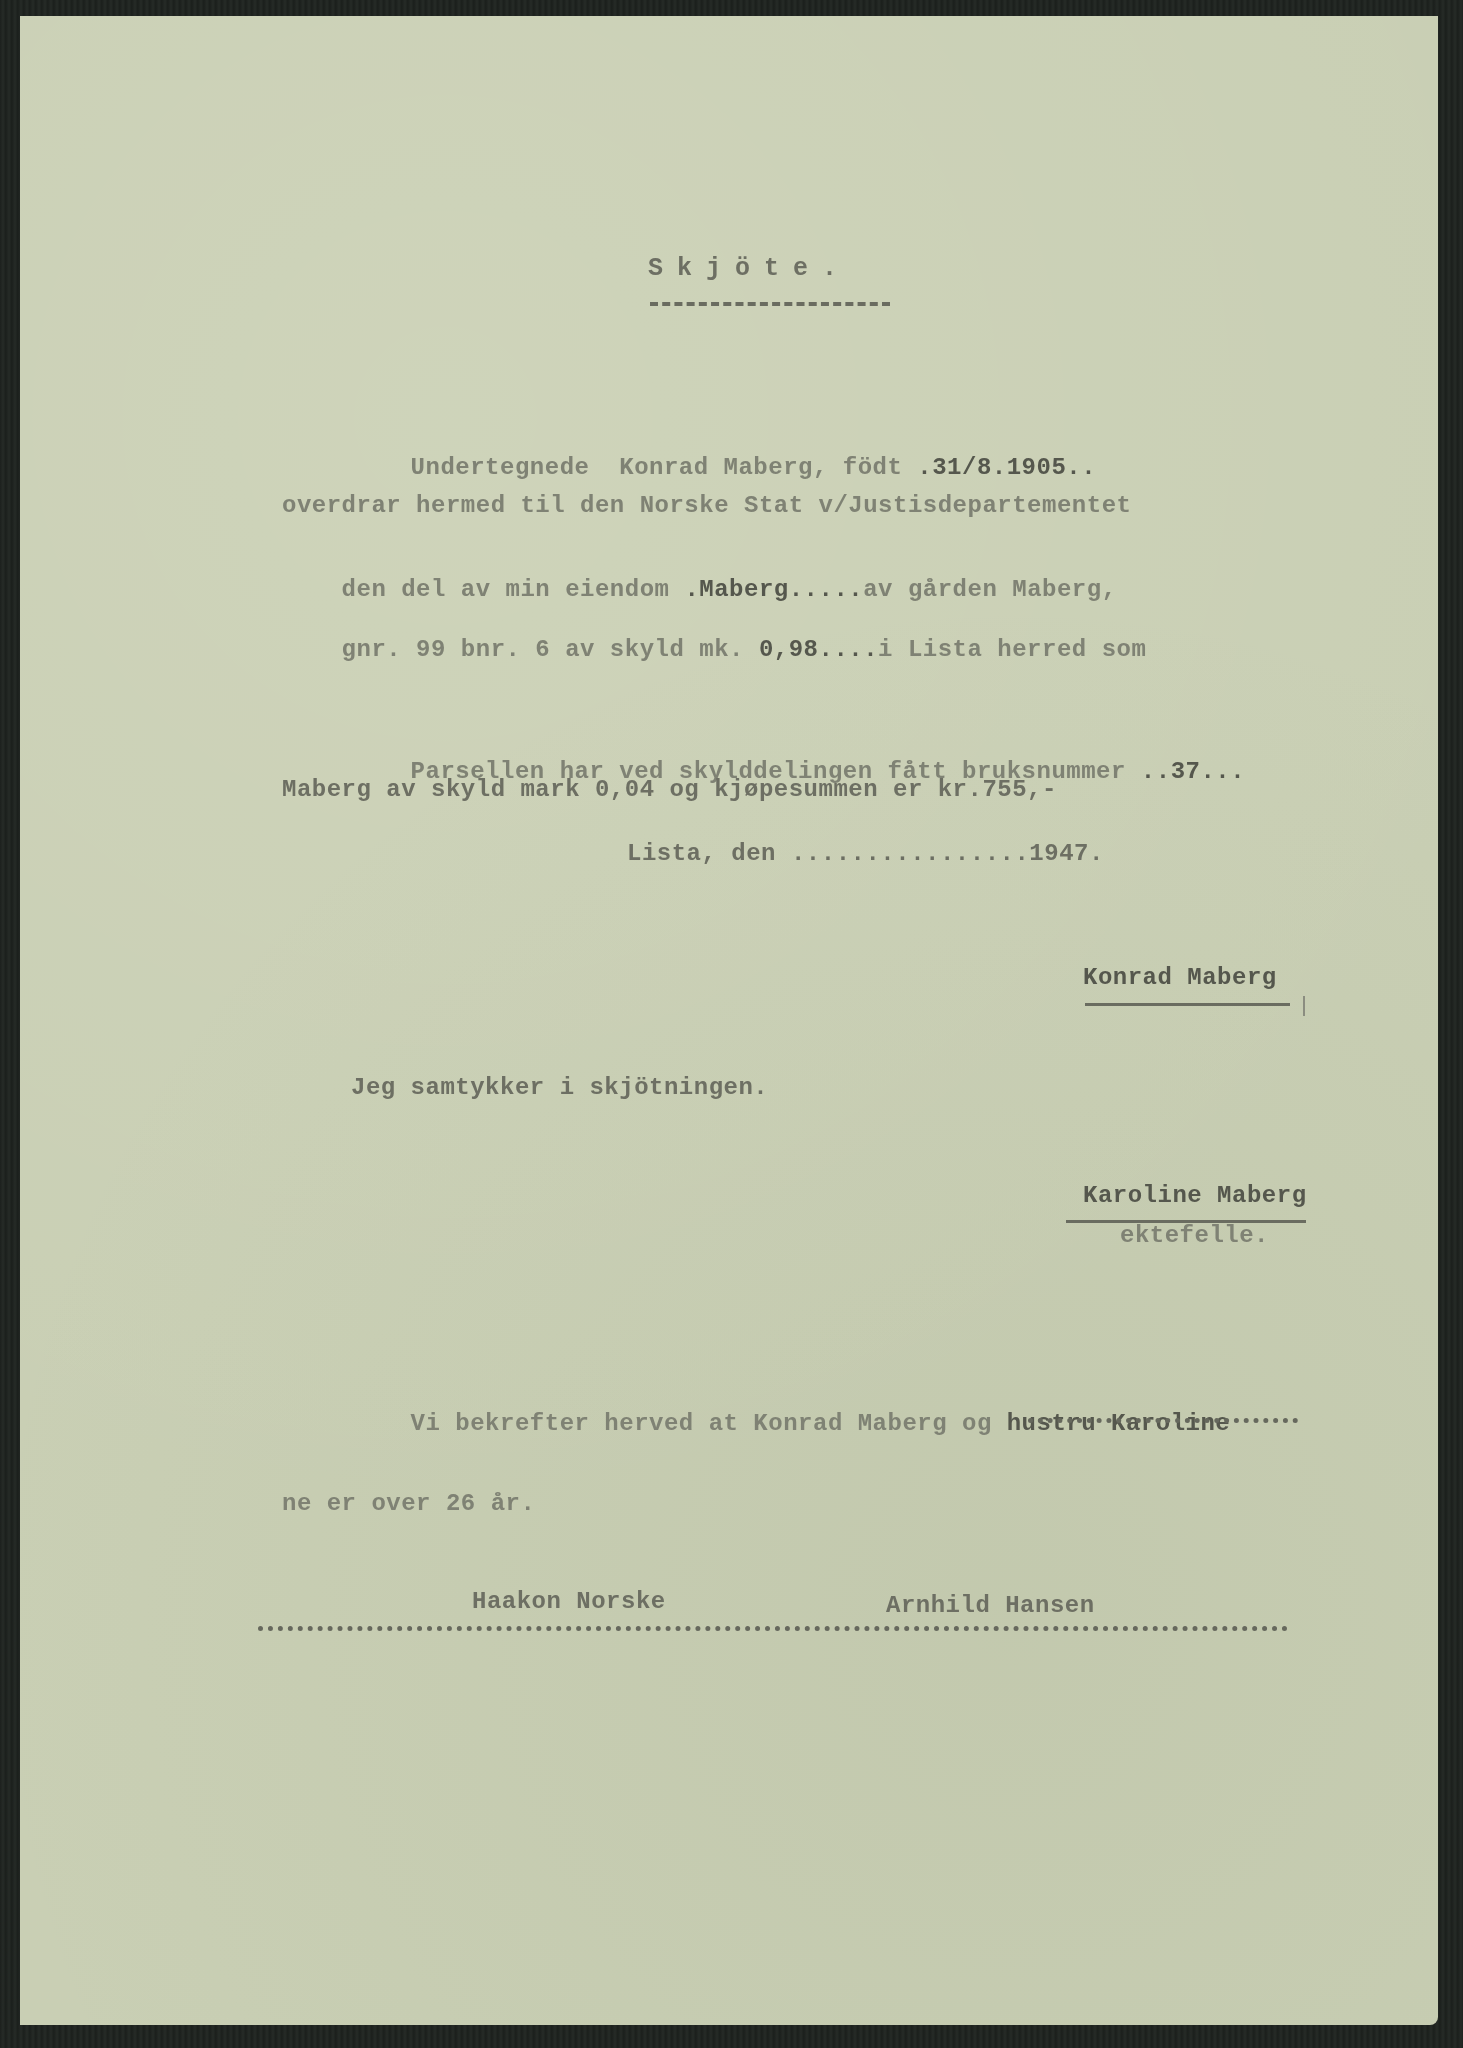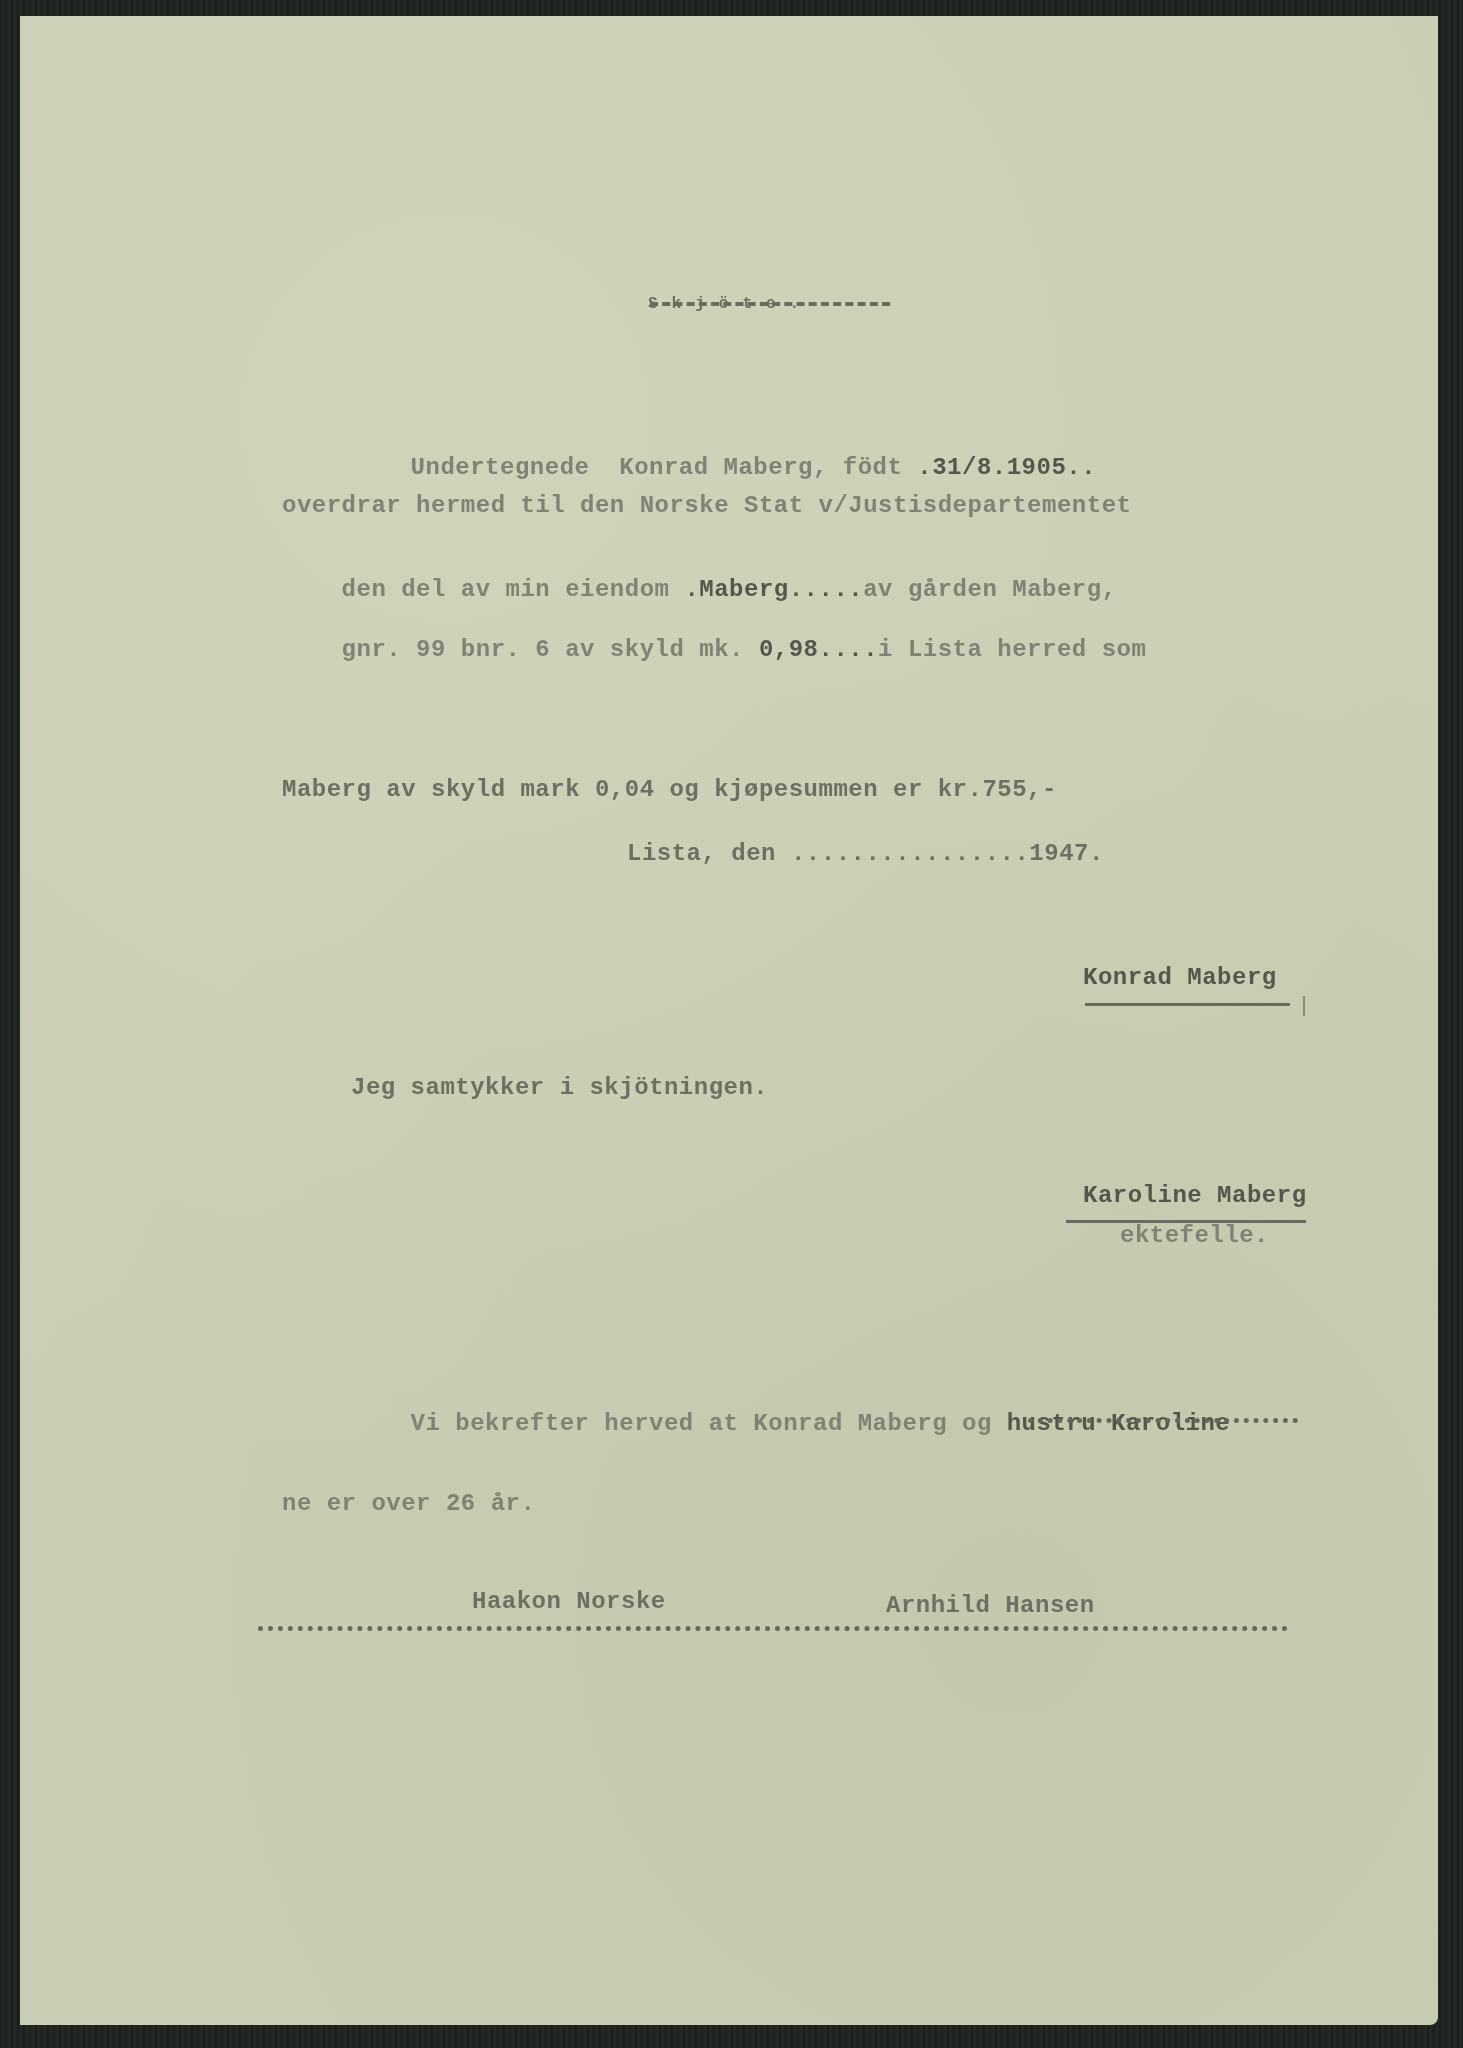--- a/index.html
+++ b/index.html
@@ -35,22 +35,21 @@
       color: #6d6f63;
       font-size: 24px;
       letter-spacing: 0.5px;
       white-space: pre;
       line-height: 1;
     }
     .dark { color: #55574d; }
     .light { color: #7f8274; }
     .title {
       letter-spacing: 14px;
-      font-size: 16px;
-      margin-top: 40px;
+      font-size: 25px;
     }
     .dash-underline {
       position: absolute;
       height: 0;
       border-top: 4px dashed #6a6c60;
     }
     .solid-underline {
       position: absolute;
       height: 3px;
       background: #6a6c60;
@@ -81,20 +80,23 @@
     <span>Undertegnede  Konrad Maberg, födt </span><span class="dark">.31/8.1905..</span>
   </div>
   <div class="tw light" style="left:262px; top:538px;">
     <span>den del av min eiendom </span><span class="dark">.Maberg.....</span><span>av gården Maberg,</span>
   </div>
   <div class="tw light" style="left:262px; top:478px;">overdrar hermed til den Norske Stat v/Justisdepartementet</div>
   <div class="tw light" style="left:262px; top:598px;">
     <span>gnr. 99 bnr. 6 av skyld mk. </span><span class="dark">0,98....</span><span>i Lista herred som</span>
   </div>
 
+  <div class="tw light" style="left:331px; top:720px;">
+    <span>Parsellen har ved skylddelingen fått bruksnummer </span><span class="dark">..37...</span>
+  </div>
   <div class="tw" style="left:262px; top:762px;">Maberg av skyld mark 0,04 og kjøpesummen er kr.755,-</div>
   <div class="tw" style="left:607px; top:806px;margin-top:20px;">Lista, den ................1947.</div>
 
   <div class="tw dark" style="left:1063px; top:950px;">Konrad Maberg</div>
   <div class="solid-underline" style="left:1065px; top:987px; width:205px;"></div>
   <div class="tick" style="left:1283px; top:980px;"></div>
 
   <div class="tw" style="left:331px; top:1060px;">Jeg samtykker i skjötningen.</div>
 
   <div class="tw dark" style="left:1063px; top:1168px;">Karoline Maberg</div>

